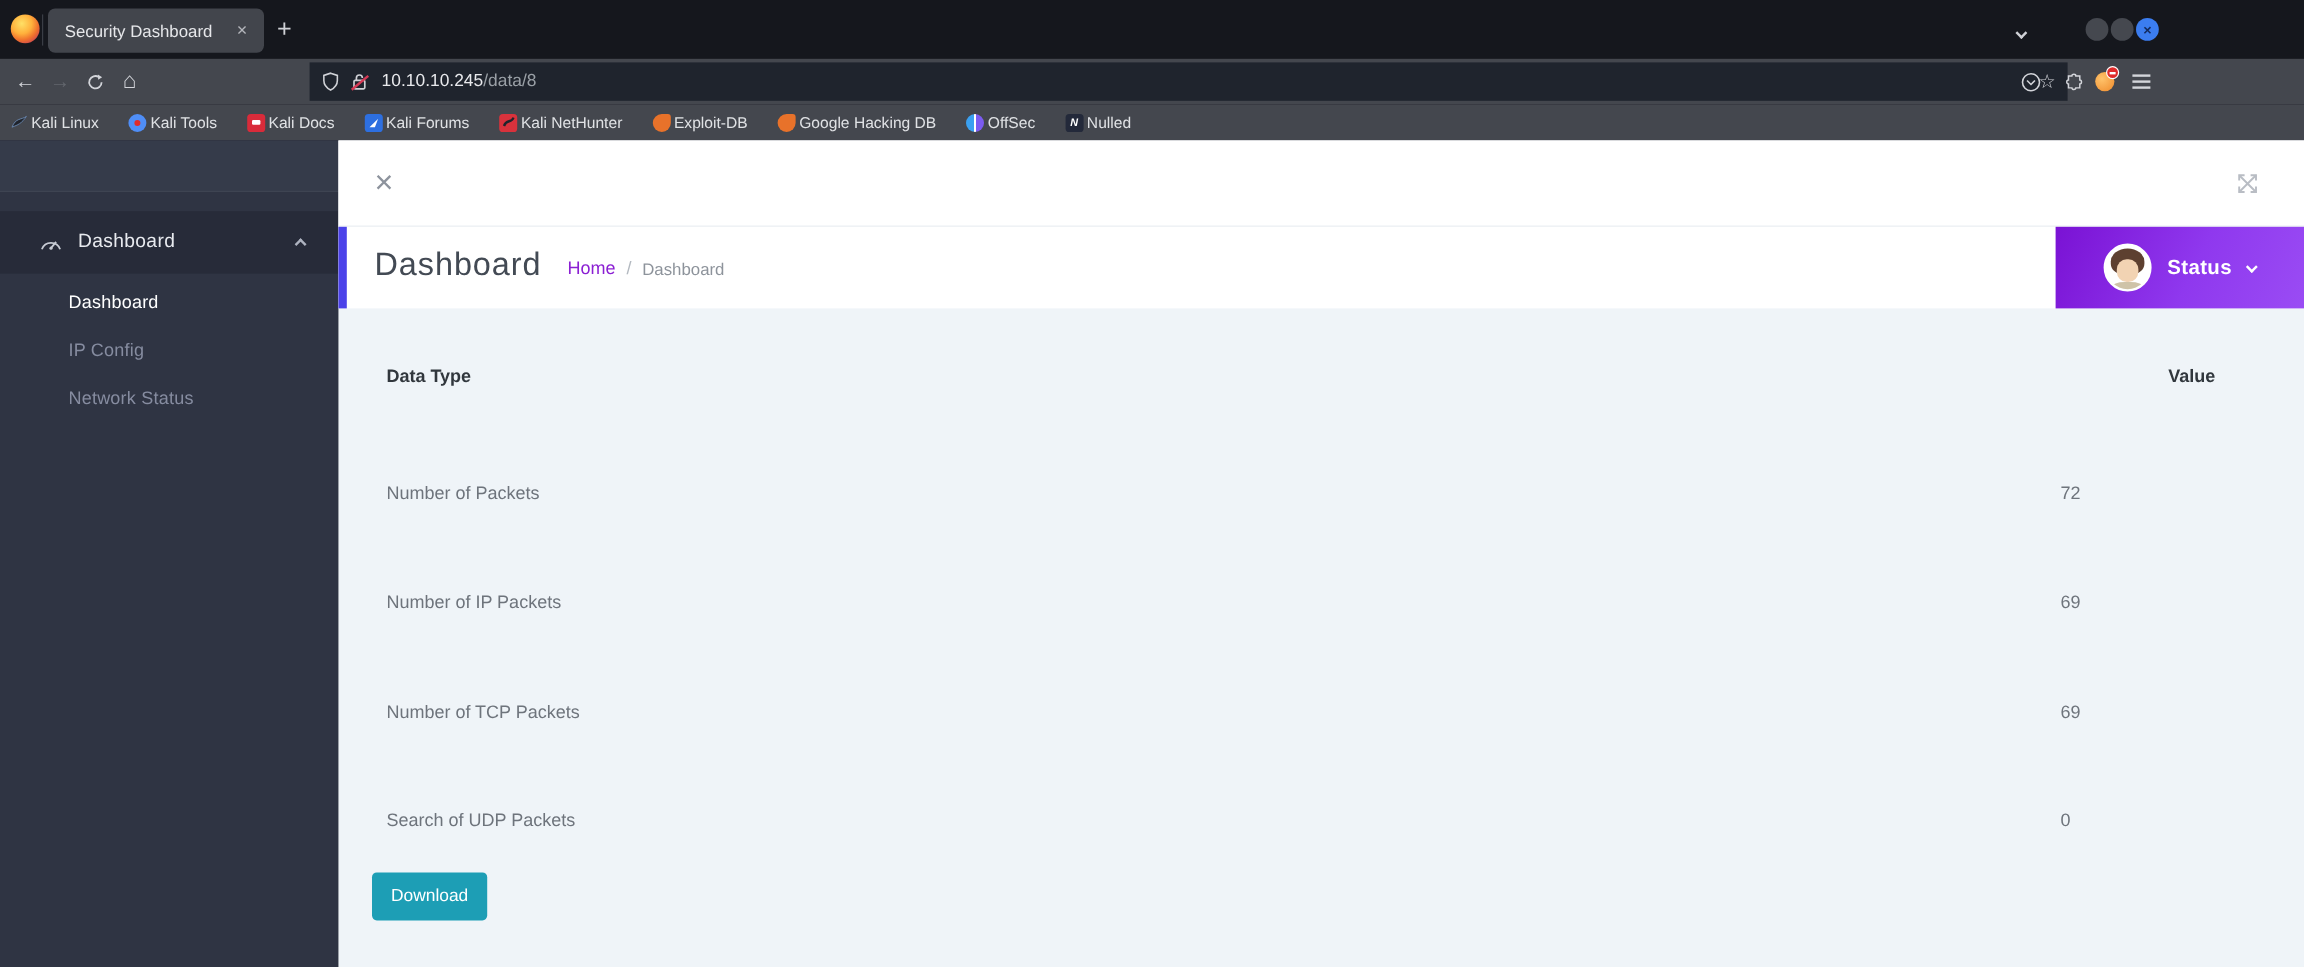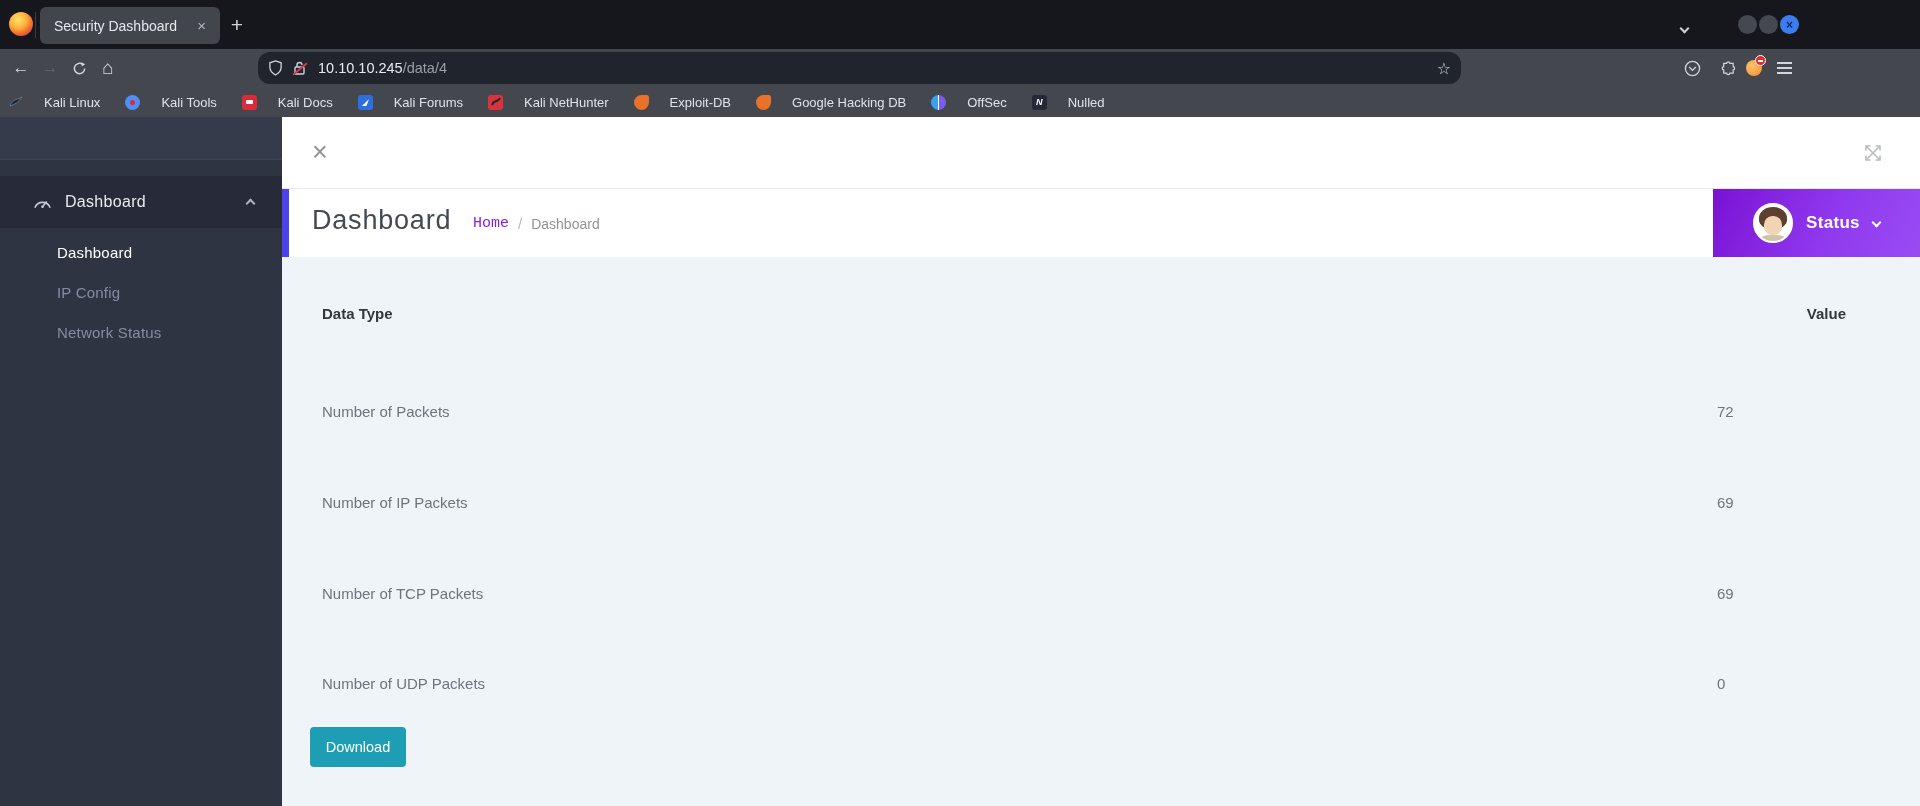--- a/index.html
+++ b/index.html
@@ -28,39 +28,39 @@
   .winbtn { position:absolute; top:15px; width:19px; height:19px; border-radius:50%; background:#45484f; }
   .winbtn.min { left:1738px; } .winbtn.max { left:1759px; }
   .winbtn.close { left:1780px; background:#3b7df0; color:#132a5c; font-size:12px; font-weight:bold;
                   display:flex; align-items:center; justify-content:center; }
 
   
   .navbar { position:absolute; left:0; top:49px; width:1920px; height:38px; background:#44474e; }
   .navicon { position:absolute; top:0; height:38px; display:flex; align-items:center; justify-content:center;
              width:26px; color:#d3d5da; font-size:17px; }
   .navicon.dim { color:#63666d; }
-  .urlbar { position:absolute; left:258px; top:3px; width:1203px; height:32px; background:#1f242d;
-            border-radius:12px; display:flex; align-items:center; padding:0 10px; }
+  .urlbar { position:absolute; left:258px; top:3px; width:1465px; height:32px; background:#1f242d;
+            border-radius:0; display:flex; align-items:center; padding:0 10px; }
   .url-host { color:#e8e9ec; font-size:14.5px; }
   .url-path { color:#9aa0a6; font-size:14.5px; }
   .url-star { margin-left:auto; color:#d3d5da; font-size:16px; }
   .lockwrap { position:relative; margin:0 12px 0 10px; display:flex; }
   .lockslash { position:absolute; left:-2px; top:7px; width:18px; height:2px; background:#d63a56; transform:rotate(-40deg); }
   .tool-right { position:absolute; top:0; height:38px; display:flex; align-items:center; justify-content:center; width:28px; }
   .proxy-ball { width:16px; height:16px; border-radius:50%; background:radial-gradient(circle at 35% 35%, #ffc36b, #ef8b2c); position:relative; }
   .proxy-badge { position:absolute; right:-4px; top:-5px; width:11px; height:11px; border-radius:50%;
                  background:#e02b2b; border:1px solid #fff; }
   .proxy-badge::after { content:""; position:absolute; left:2px; top:4px; width:5px; height:1.6px; background:#fff; }
   .hamburger { display:flex; flex-direction:column; gap:3.5px; }
   .hamburger span { width:15px; height:1.8px; background:#d3d5da; }
 
   
   .bookmarksbar { position:absolute; left:0; top:87px; width:1920px; height:30px; background:#44474e;
                   display:flex; align-items:center; padding-left:8px; gap:25px; }
-  .bm { display:flex; align-items:center; gap:21px; color:#e0e2e5; font-size:13px; white-space:nowrap; }
+  .bm { display:flex; align-items:center; gap:3px; color:#e0e2e5; font-size:13px; white-space:nowrap; }
   .bmi { width:15px; height:15px; border-radius:3px; display:inline-flex; align-items:center; justify-content:center;
          font-size:9px; color:#fff; flex:0 0 auto; }
 
   
   .viewport { position:absolute; left:0; top:117px; width:1920px; height:689px; display:flex; }
 
   
   .sidebar { width:282px; height:689px; background:#2f3443; flex:0 0 auto; }
   .side-top { height:43px; background:#353b4a; border-bottom:1px solid #3e4452; }
   .side-parent { margin-top:16px; height:52px; background:#272b39; display:flex; align-items:center;
@@ -81,21 +81,21 @@
                 display:flex; align-items:center; padding:0 16px; }
   .searchpill input { border:none; outline:none; background:transparent; flex:1; font-size:14px; color:#6b6477;
                       font-family:"Liberation Sans",sans-serif; }
   .searchpill input::placeholder { color:#cfc9dd; }
   .expand-btn { margin-left:auto; color:#b9bdc4; display:flex; }
 
   .headerband { position:absolute; left:0; top:72px; width:1638px; height:68px; background:#fff; }
   .accent { position:absolute; left:0; top:0; width:7px; height:68px; background:#4b42e9; }
   .page-title { position:absolute; left:30px; top:16px; font-size:27px; color:#434a54; letter-spacing:.8px; }
   .breadcrumb { position:absolute; left:191px; top:26px; display:flex; align-items:center; gap:9px; font-size:14px; }
-  .bc-home { color:#8b1fd3; font-size:15px; font-weight:500;font-family:Liberation Mono, monospace; }
+  .bc-home { color:#8b1fd3; font-size:15px; font-weight:500; }
   .bc-sep { color:#b3b9c0; font-size:15px; }
   .bc-cur { color:#8d939b; }
   .userbadge { position:absolute; right:0; top:0; width:207px; height:68px;
                background:linear-gradient(115deg, #7a12d4 0%, #8f38ee 55%, #9a4cf4 100%);
                display:flex; align-items:center; justify-content:center; gap:13px; color:#fff; }
   .avatar { width:40px; height:40px; border-radius:50%; background:#fff; position:relative; overflow:hidden;
             border:2px solid #fff; flex:0 0 auto; }
   .avatar .hair { position:absolute; top:2px; left:4px; right:4px; height:22px; background:#5d4030;
                   border-radius:50% 50% 42% 42%; }
   .avatar .face { position:absolute; bottom:6px; left:50%; transform:translateX(-50%); width:18px; height:19px;
@@ -159,21 +159,21 @@
           </svg>
       </span>
       <span class="lockwrap">
         <svg width="13" height="15" viewBox="0 0 13 15">
             <rect x="2" y="6" width="9" height="7" rx="1" fill="none" stroke="#cfd1d6" stroke-width="1.4"></rect>
             <path d="M4 6 V4 a2.5 2.5 0 0 1 5 0" fill="none" stroke="#cfd1d6" stroke-width="1.4"></path>
           </svg>
         <span class="lockslash"></span>
       </span>
       <span class="url-host">10.10.10.245</span>
-        <span class="url-path">/data/4</span>
+        <span class="url-path">/data/8</span>
       <span class="url-star">☆</span>
     </div>
 
     <span class="tool-right" style="left:1678px">
       <svg width="17" height="17" viewBox="0 0 18 18">
           <circle cx="9" cy="9" r="7.5" fill="none" stroke="#d3d5da" stroke-width="1.4"></circle>
           <path d="M5.5 7.5 L9 11 L12.5 7.5" fill="none" stroke="#d3d5da" stroke-width="1.4"></path>
         </svg>
     </span>
     <span class="tool-right" style="left:1713px">
@@ -313,21 +313,21 @@
         </div>
         <div class="trow" style="top:237px">
           <span class="rlabel">Number of IP Packets</span>
           <span class="rvalue">69</span>
         </div>
         <div class="trow" style="top:328px">
           <span class="rlabel">Number of TCP Packets</span>
           <span class="rvalue">69</span>
         </div>
         <div class="trow" style="top:418px">
-          <span class="rlabel">Number of UDP Packets</span>
+          <span class="rlabel">Search of UDP Packets</span>
           <span class="rvalue">0</span>
         </div>
 
         <button class="download">Download</button>
       </div>
 
     </div>
   </div>
 </div>
 

